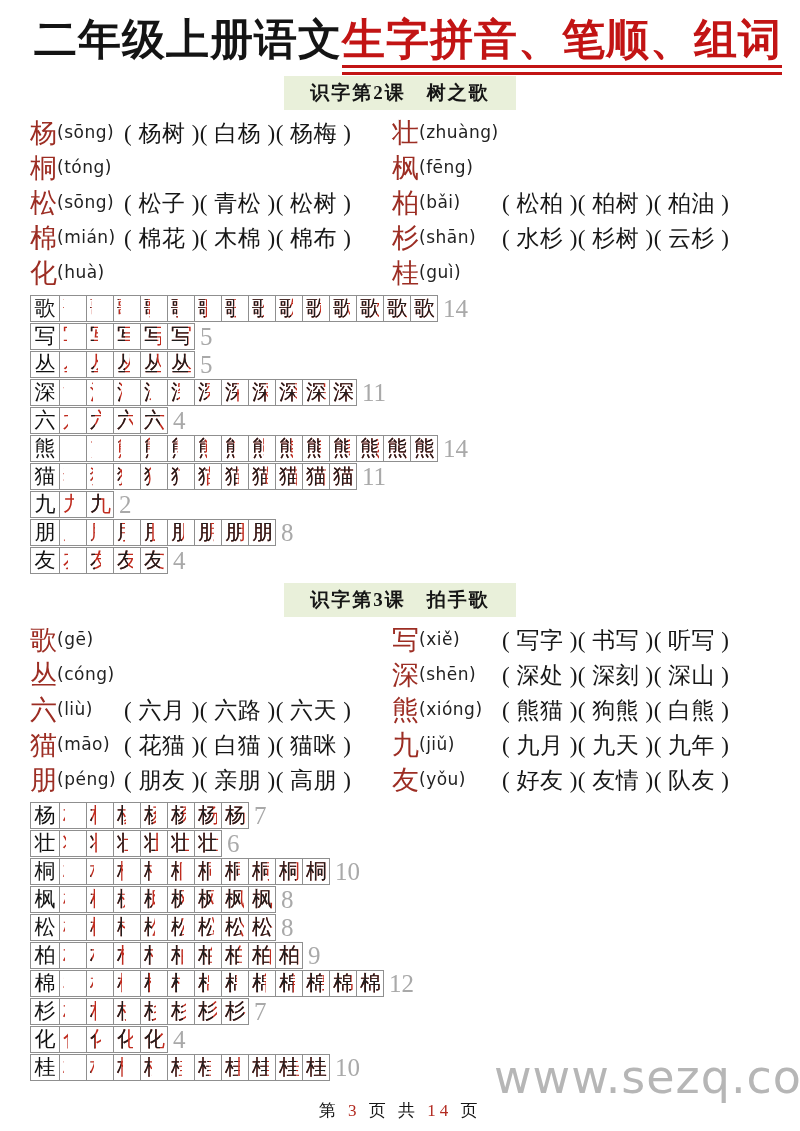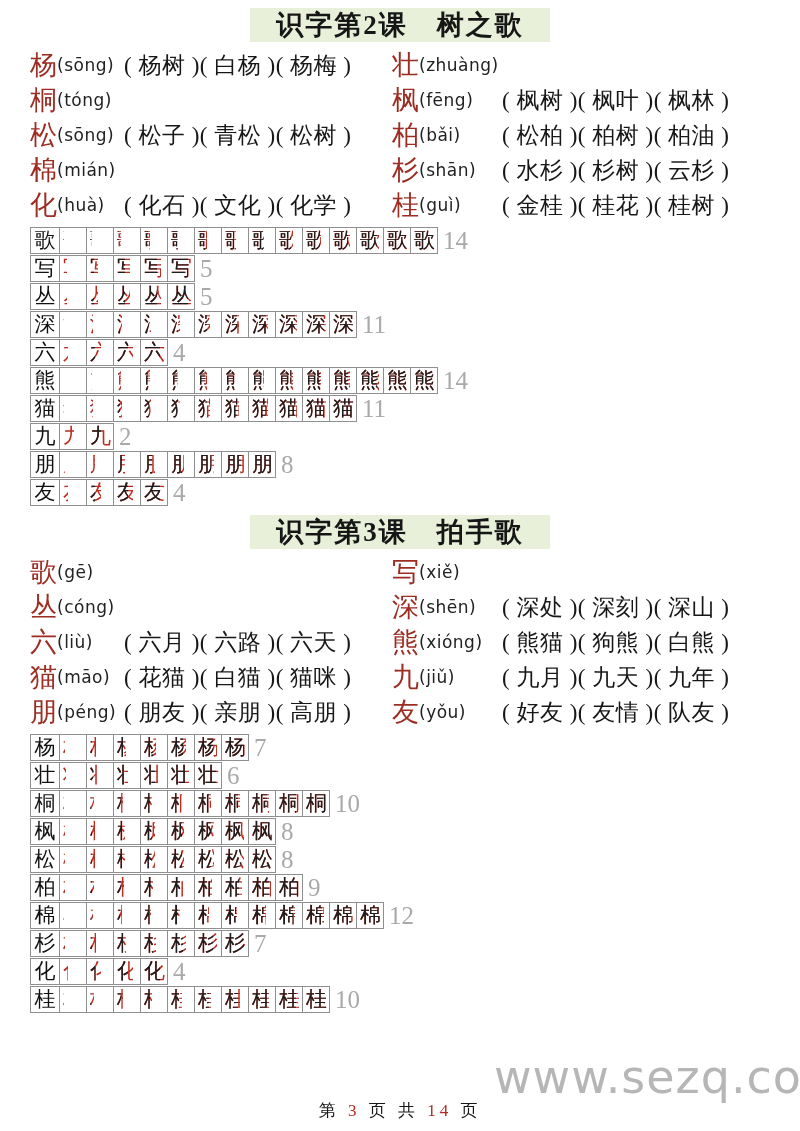--- a/index.html
+++ b/index.html
@@ -18,21 +18,21 @@
     background-image:linear-gradient(var(--accent-red),var(--accent-red)),
                      linear-gradient(var(--accent-red),var(--accent-red));
     background-repeat:no-repeat;
     background-size:100% 3px,100% 3px;
     background-position:0 100%,0 calc(100% - 7px);
   }
   
   .sec-header-wrap{text-align:center; margin:8px 0 0 0;}
   .sec-header{
     display:inline-block; background:var(--header-bg);
-    font-size:27px; font-weight:700; line-height:34px;
+    font-size:19px; font-weight:700; line-height:34px;
     padding:0 26px; letter-spacing:2px; color:#161616;
   }
   
   .entries{
     display:grid; grid-template-columns:362px 1fr;
     padding:0 0 0 30px; margin-top:6px;
   }
   .entry{display:flex; align-items:center; height:35px; white-space:nowrap;}
   .entry-head{flex:none; min-width:94px; display:flex; align-items:center;}
   .col-right .entry-head{min-width:110px;}
@@ -78,20 +78,23 @@
     position:absolute; bottom:9px; left:0; width:100%;
     text-align:center; font-size:17px; color:#161616; letter-spacing:4px;
   }
   .footer .num{color:#b22a20;}
 </style>
 </head>
 <body>
 
 <div class="page" style="--accent-red: #c21414; --char-red: #9c2d23; --stroke-red: #bf2b1e; --count-gray: #a9a9a9; --header-bg: #e9f0da; --watermark-gray: #b6b6b6;">
 
+  <div class="title-row">
+    <span class="title-black">二年级上册语文</span><span class="title-red">生字拼音、笔顺、组词</span>
+  </div>
 
   <div>
     <div class="sec-header-wrap">
       <span class="sec-header">识字第2课　树之歌</span>
     </div>
     <div class="entries">
       <div class="col-left">
           <div class="entry">
             <span class="entry-head">
               <span class="entry-char">杨</span>
@@ -110,63 +113,61 @@
               <span class="entry-char">松</span>
               <span class="entry-pinyin">(sōng)</span>
             </span>
             <span class="entry-words">( 松子 )( 青松 )( 松树 )</span>
           </div>
           <div class="entry">
             <span class="entry-head">
               <span class="entry-char">棉</span>
               <span class="entry-pinyin">(mián)</span>
             </span>
+            <span class="entry-words">( 棉花 )( 木棉 )( 棉布 )</span>
           </div>
           <div class="entry">
             <span class="entry-head">
               <span class="entry-char">化</span>
               <span class="entry-pinyin">(huà)</span>
             </span>
-            <span class="entry-words">( 化石 )( 文化 )( 化学 )</span>
           </div>
         </div>
       <div class="col-right">
           <div class="entry">
             <span class="entry-head">
               <span class="entry-char">壮</span>
               <span class="entry-pinyin">(zhuàng)</span>
             </span>
           </div>
           <div class="entry">
             <span class="entry-head">
               <span class="entry-char">枫</span>
               <span class="entry-pinyin">(fēng)</span>
             </span>
-            <span class="entry-words">( 枫树 )( 枫叶 )( 枫林 )</span>
           </div>
           <div class="entry">
             <span class="entry-head">
               <span class="entry-char">柏</span>
               <span class="entry-pinyin">(bǎi)</span>
             </span>
             <span class="entry-words">( 松柏 )( 柏树 )( 柏油 )</span>
           </div>
           <div class="entry">
             <span class="entry-head">
               <span class="entry-char">杉</span>
               <span class="entry-pinyin">(shān)</span>
             </span>
             <span class="entry-words">( 水杉 )( 杉树 )( 云杉 )</span>
           </div>
           <div class="entry">
             <span class="entry-head">
               <span class="entry-char">桂</span>
               <span class="entry-pinyin">(guì)</span>
             </span>
-            <span class="entry-words">( 金桂 )( 桂花 )( 桂树 )</span>
           </div>
         </div>
     </div>
     <div class="stroke-table">
         <div class="srow">
           <div class="scell head">歌</div>
           <div class="scell">
             <div class="lay red" style="width: 2px;">
               <span>歌</span>
             </div>
@@ -840,20 +841,21 @@
             </span>
             <span class="entry-words">( 朋友 )( 亲朋 )( 高朋 )</span>
           </div>
         </div>
       <div class="col-right">
           <div class="entry">
             <span class="entry-head">
               <span class="entry-char">写</span>
               <span class="entry-pinyin">(xiě)</span>
             </span>
+            <span class="entry-words">( 写字 )( 书写 )( 听写 )</span>
           </div>
           <div class="entry">
             <span class="entry-head">
               <span class="entry-char">深</span>
               <span class="entry-pinyin">(shēn)</span>
             </span>
             <span class="entry-words">( 深处 )( 深刻 )( 深山 )</span>
           </div>
           <div class="entry">
             <span class="entry-head">

